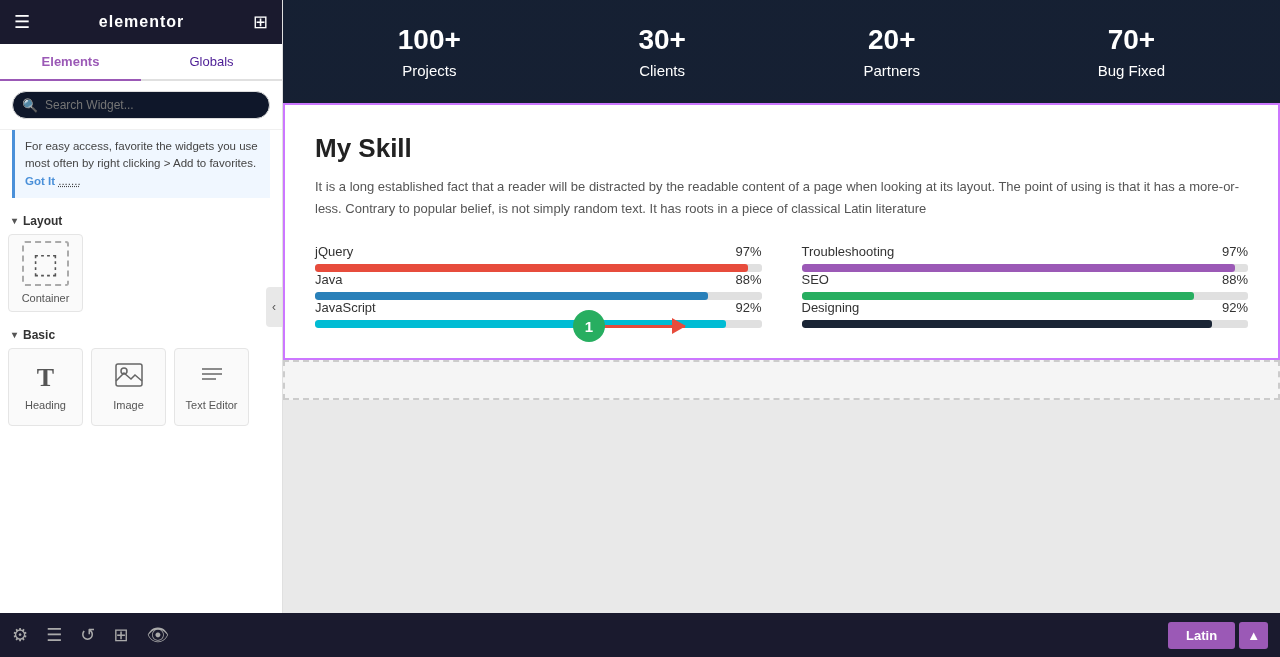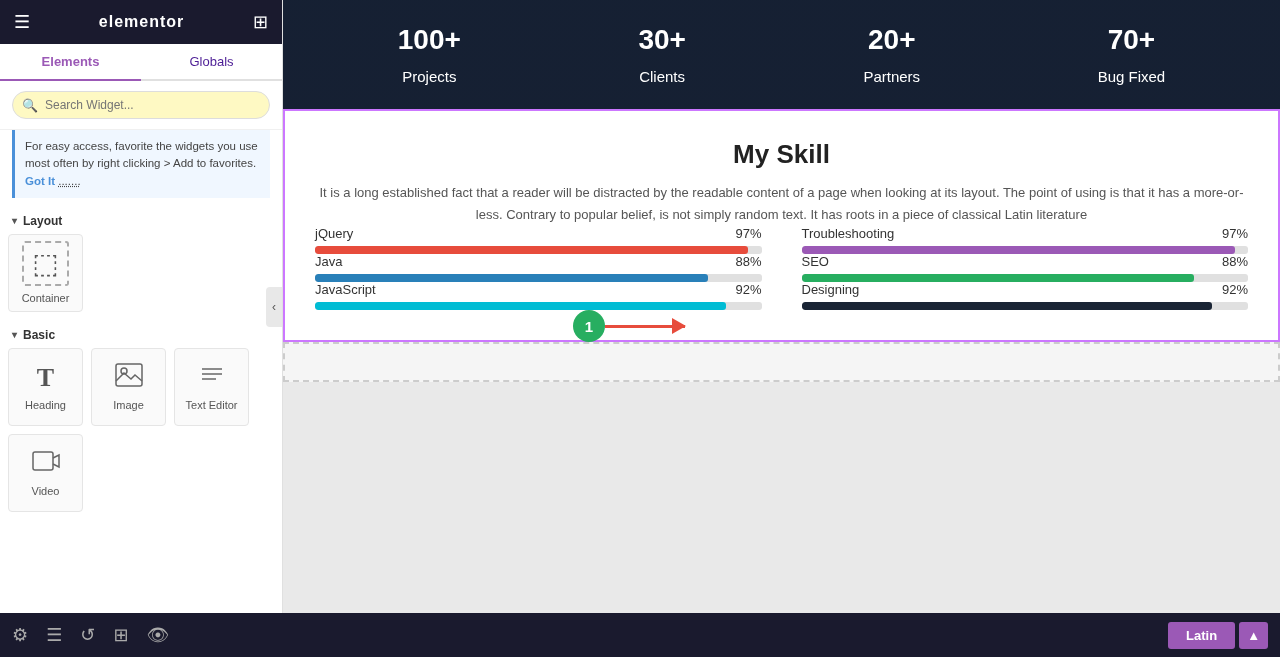--- a/index.html
+++ b/index.html
@@ -17,21 +17,21 @@
     .sidebar-header-title { color: #fff; font-size: 16px; font-weight: bold; letter-spacing: 1px; text-align: right; }
     .sidebar-header-icon { color: #fff; font-size: 18px; cursor: pointer; }
 
     
     .sidebar-tabs { display: flex; border-bottom: 2px solid #e0e0e0; }
     .sidebar-tab { flex: 1; text-align: center; padding: 10px 0; font-size: 13px; cursor: pointer; color: #4c1d95; }
     .sidebar-tab.active { color: #9b59b6; border-bottom: 2px solid #9b59b6; margin-bottom: -2px; font-weight: 600; }
 
     
     .sidebar-search { padding: 10px 12px; border-bottom: 1px solid #f0f0f0; }
-    .sidebar-search input { width: 100%; border: 1px solid #ddd; border-radius: 20px; padding: 6px 14px 6px 32px; font-size: 12px; color: #888; background: #fef9c3; outline: none; }
+    .sidebar-search input { width: 100%; border: 1px solid #ddd; border-radius: 20px; padding: 6px 14px 6px 32px; font-size: 12px; color: #888; background: #0f172a; outline: none; }
     .search-wrapper { position: relative; }
     .search-icon-inside { position: absolute; left: 10px; top: 50%; transform: translateY(-50%); color: #aaa; font-size: 13px; }
 
     
     .info-box { margin: 0 12px 8px; border-left: 3px solid #4a90d9; background: #f0f7ff; padding: 8px 10px; font-size: 11.5px; color: #444; line-height: 1.5; }
     .info-box a { color: #4a90d9; font-weight: bold; text-decoration: none; }
     .info-box .dotted { text-decoration: underline dotted; }
 
     
     .section-label { display: flex; align-items: center; gap: 6px; padding: 8px 12px 6px; font-size: 12px; font-weight: 600; color: #333; cursor: pointer; }
@@ -47,27 +47,27 @@
     .collapse-arrow { position: absolute; right: 0; top: 50%; transform: translateY(-50%); width: 16px; height: 40px; background: #e8e8e8; border-radius: 4px 0 0 4px; display: flex; align-items: center; justify-content: center; cursor: pointer; font-size: 12px; color: #555; }
 
     
     .canvas-area { flex: 1; background: #e9e9e9; overflow-y: auto; position: relative; padding: 0; }
     .canvas-inner { min-height: 100%; }
 
     
     .stats-banner { background: #1a2535; background-image: linear-gradient(rgba(20,30,50,0.7), rgba(20,30,50,0.7)); display: flex; justify-content: space-around; align-items: center; padding: 24px 30px; gap: 8px; }
     .stat-item { text-align: center; color: #fff; }
     .stat-number { font-size: 28px; font-weight: 700; }
-    .stat-label { font-size: 15px; margin-top: 12px; }
+    .stat-label { font-size: 15px; margin-top: 6px; }
 
     
     .skills-section { background: #fff; padding: 28px 30px 30px; border: 2px solid #cc77ff; position: relative; }
 
     .skill-title { font-size: 26px; font-weight: 700; color: #222; margin-bottom: 12px; }
-    .skill-desc { font-size: 13px; color: #555; line-height: 1.7; max-width: 100%; }
+    .skill-desc { font-size: 13px; color: #555; line-height: 1.7; margin-bottom: 24px; max-width: 100%; }
 
     .skills-grid { display: grid; grid-template-columns: 1fr 1fr; gap: 4px 40px; }
     .skill-row { }
     .skill-row-header { display: flex; justify-content: space-between; margin-bottom: 5px; font-size: 13px; color: #333; }
     .skill-bar-bg { background: #e0e0e0; border-radius: 3px; height: 8px; overflow: hidden; }
     .skill-bar-fill { height: 100%; border-radius: 3px; }
 
     
     .annotation-wrapper { position: absolute; left: 290px; top: 310px; display: flex; align-items: center; gap: 0; z-index: 10; pointer-events: none; }
     .annotation-circle { width: 32px; height: 32px; border-radius: 50%; background: #27ae60; color: #fff; font-size: 15px; font-weight: bold; display: flex; align-items: center; justify-content: center; }
@@ -156,29 +156,20 @@
           <span class="widget-icon">
             <svg width="28" height="24" viewBox="0 0 28 24" fill="none">
               <line x1="4" y1="6" x2="24" y2="6" stroke="#666" stroke-width="1.5"></line>
               <line x1="4" y1="11" x2="24" y2="11" stroke="#666" stroke-width="1.5"></line>
               <line x1="4" y1="16" x2="18" y2="16" stroke="#666" stroke-width="1.5"></line>
             </svg>
           </span>
           <span class="widget-label">Text Editor</span>
         </div>
 
-        <div class="widget-item">
-          <span class="widget-icon">
-            <svg width="28" height="24" viewBox="0 0 28 24" fill="none">
-              <rect x="1" y="3" width="20" height="18" rx="2" stroke="#666" stroke-width="1.5"></rect>
-              <polyline points="21,9 27,6 27,18 21,15" stroke="#666" stroke-width="1.5" fill="none"></polyline>
-            </svg>
-          </span>
-          <span class="widget-label">Video</span>
-        </div>
       </div>
 
       <div class="collapse-arrow">‹</div>
 
     </div>
 
     <div class="canvas-area">
       <div class="canvas-inner">
 
         <div class="stats-banner">
@@ -193,21 +184,21 @@
           <div class="stat-item">
             <div class="stat-number">20+</div>
             <div class="stat-label">Partners</div>
           </div>
           <div class="stat-item">
             <div class="stat-number">70+</div>
             <div class="stat-label">Bug Fixed</div>
           </div>
         </div>
 
-        <div class="skills-section" style="position: relative; text-align: center;">
+        <div class="skills-section" style="position: relative;">
 
           <h2 class="skill-title">My Skill</h2>
           <p class="skill-desc">It is a long established fact that a reader will be distracted by the readable content of a page when looking at its layout. The point of using is that it has a more-or-less. Contrary to popular belief, is not simply random text. It has roots in a piece of classical Latin literature</p>
 
           <div class="skills-grid">
 
             <div>
               <div class="skill-row">
                 <div class="skill-row-header">
                   <span>jQuery</span>

